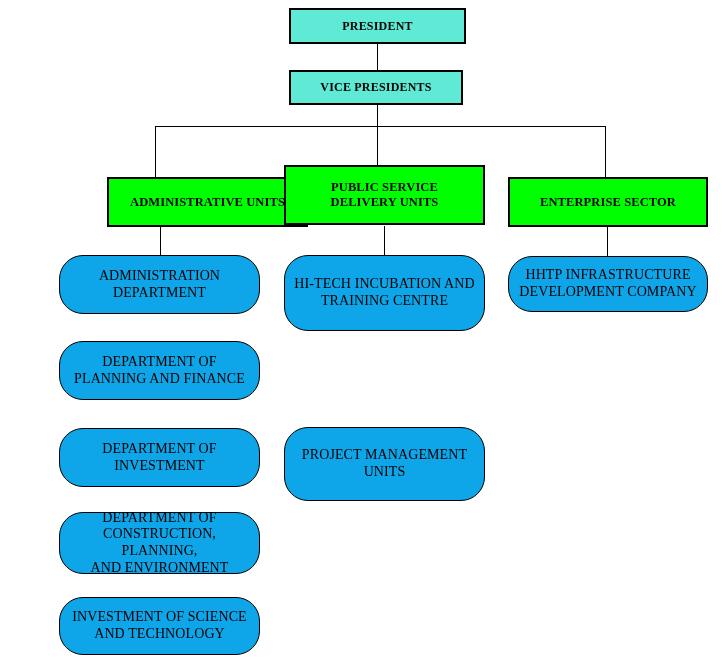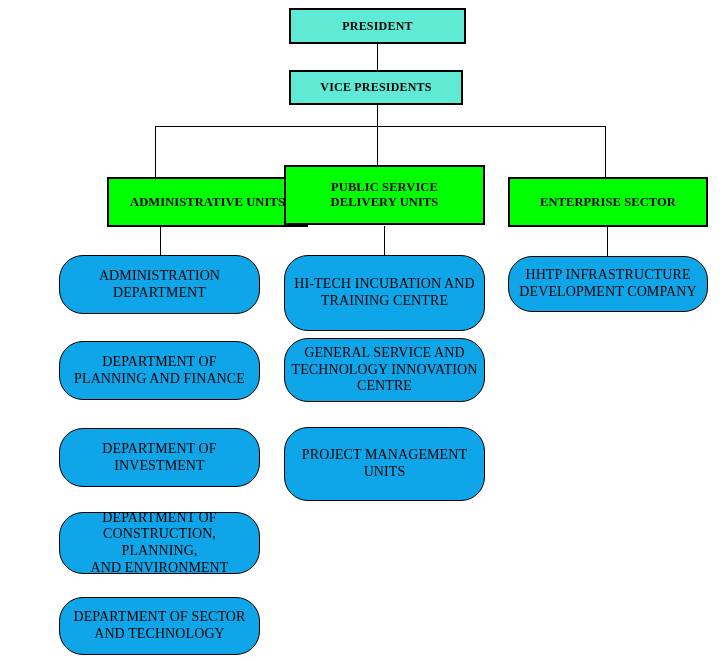--- a/index.html
+++ b/index.html
@@ -118,34 +118,29 @@
 INVESTMENT</span>
   </div>
 
   <div class="node leaf" style="left:59px; top:512px; width:201px; height:62px;">
     <span class="label">DEPARTMENT OF
 CONSTRUCTION, PLANNING,
 AND ENVIRONMENT</span>
   </div>
 
   <div class="node leaf" style="left:59px; top:597px; width:201px; height:58px;">
-    <span class="label">DEPARTMENT OF SECTOR
+    <span class="label">INVESTMENT OF SCIENCE
 AND TECHNOLOGY</span>
   </div>
 
   <div class="node leaf" style="left:284px; top:255px; width:201px; height:76px;">
     <span class="label">HI-TECH INCUBATION AND
 TRAINING CENTRE</span>
   </div>
 
-  <div class="node leaf" style="left:284px; top:338px; width:201px; height:64px;">
-    <span class="label">GENERAL SERVICE AND
-TECHNOLOGY INNOVATION
-CENTRE</span>
-  </div>
 
   <div class="node leaf" style="left:284px; top:427px; width:201px; height:74px;">
     <span class="label">PROJECT MANAGEMENT
 UNITS</span>
   </div>
 
   <div class="node leaf" style="left:508px; top:256px; width:200px; height:56px;">
     <span class="label">HHTP INFRASTRUCTURE
 DEVELOPMENT COMPANY</span>
   </div>

